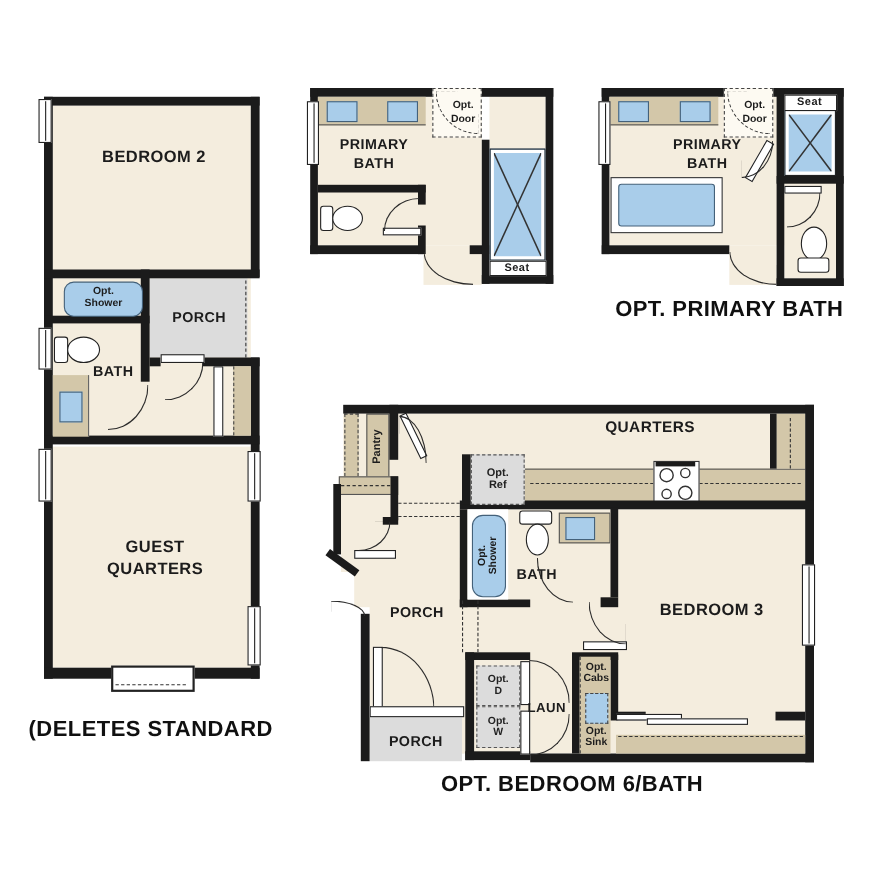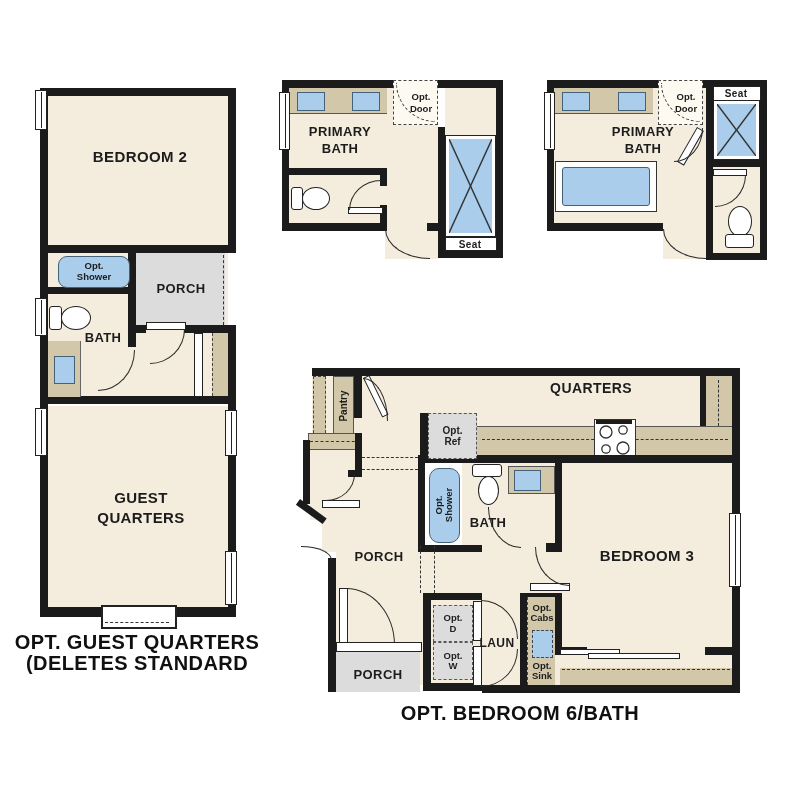--- a/index.html
+++ b/index.html
@@ -87,26 +87,25 @@
 
     <div class="slab" style="left:194px;top:333px;width:7px;height:62px;"></div>
     <div class="tan" style="left:212px;top:333px;width:15px;height:63px;border-left:1.4px dashed #444;"></div>
 
     <div class="slab" style="left:146px;top:322px;width:38px;height:6px;"></div>
     <div class="arc arc-br" style="left:150px;top:329px;width:34px;height:34px;"></div>
     <div class="arc arc-br" style="left:98px;top:350px;width:36px;height:40px;"></div>
     <div class="slab" style="left:101px;top:605px;width:72px;height:20px;border-width:2px;"></div>
     <div class="dashh" style="left:105px;top:622px;width:64px;"></div>
 
-    <div class="lbl fs15" style="left:140px;top:156px;text-align:right;">BEDROOM 2</div>
+    <div class="lbl fs15" style="left:140px;top:143px;text-align:right;">BEDROOM 2</div>
     <div class="lbl fs13" style="left:181px;top:288px;">PORCH</div>
     <div class="lbl fs13" style="left:103px;top:337px;">BATH</div>
     <div class="lbl fs15" style="left:141px;top:497px;">GUEST</div>
     <div class="lbl fs15" style="left:141px;top:517px;">QUARTERS</div>
-    <div class="cap" style="left:137px;top:632px;">OPT. GUEST QUARTERS</div>
     <div class="cap" style="left:137px;top:653px;">(DELETES STANDARD</div>
   </div>
 
   <div class="abs" style="inset:0;">
     <div class="cream" style="left:289px;top:88px;width:149px;height:135px;"></div>
     <div class="cream" style="left:385px;top:223px;width:53px;height:36px;"></div>
     <div class="cream" style="left:445px;top:88px;width:51px;height:49px;"></div>
 
     <div class="wall" style="left:282px;top:80px;width:221px;height:8px;"></div>
     <div class="wall" style="left:282px;top:80px;width:7px;height:151px;"></div>
@@ -187,20 +186,21 @@
     <div class="slab" style="left:713px;top:169px;width:32px;height:5px;"></div>
     <div class="arc arc-br" style="left:715px;top:175px;width:30px;height:31px;"></div>
     <div class="bowl" style="left:728px;top:206px;width:22px;height:29px;"></div>
     <div class="tank" style="left:725px;top:234px;width:27px;height:12px;"></div>
 
     <div class="arc arc-bl" style="left:663px;top:229px;width:42px;height:29px;"></div>
     <div class="winv" style="left:544px;top:92px;width:9px;height:56px;"></div>
 
     <div class="lbl fs13" style="left:643px;top:131px;">PRIMARY</div>
     <div class="lbl fs13" style="left:643px;top:148px;">BATH</div>
+    <div class="cap" style="left:663px;top:271px;">OPT. PRIMARY BATH</div>
   </div>
 
   <div class="abs" style="inset:0;">
     <div class="cream" style="left:312px;top:376px;width:420px;height:79px;"></div>
     <div class="cream" style="left:418px;top:463px;width:314px;height:222px;"></div>
     <div class="cream" style="left:310px;top:448px;width:108px;height:72px;"></div>
     <div class="cream" style="left:322px;top:507px;width:98px;height:45px;"></div>
     <div class="cream" style="left:336px;top:540px;width:86px;height:145px;"></div>
     <div class="gray" style="left:336px;top:648px;width:84px;height:44px;"></div>
 

